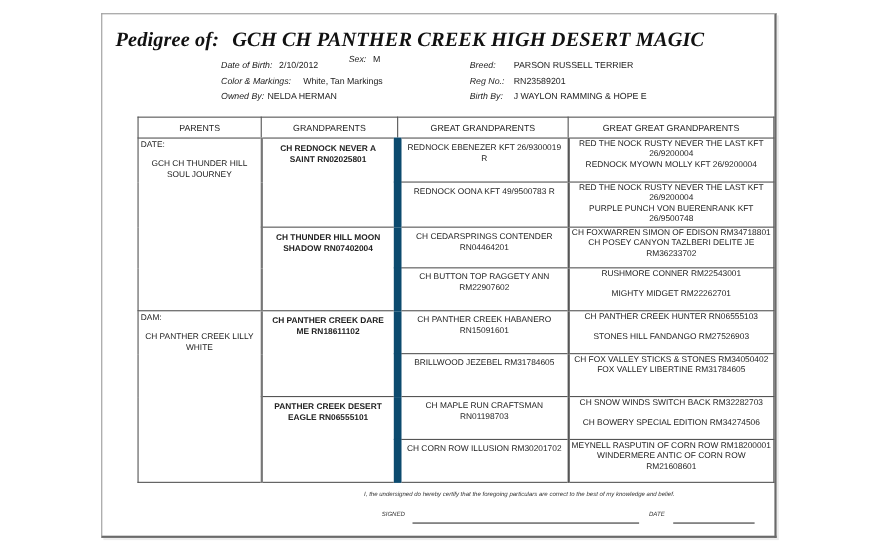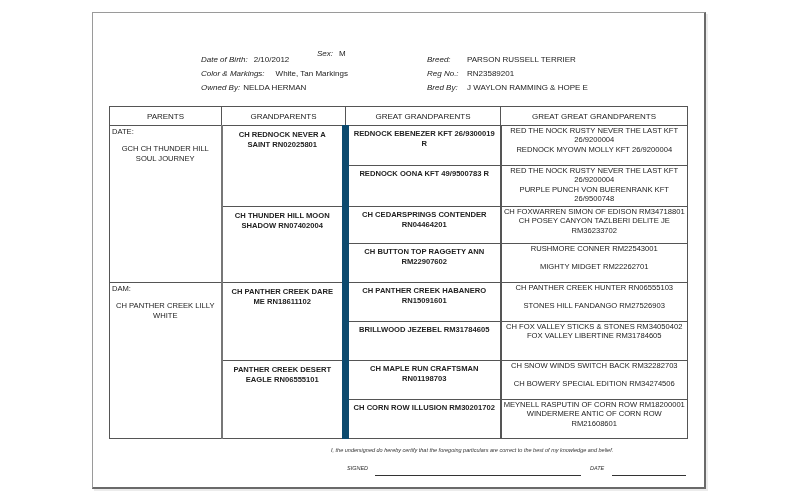--- a/index.html
+++ b/index.html
@@ -19,70 +19,73 @@
     position: absolute; left: 12px; top: 14px;
     font-family: "Liberation Serif", serif; font-weight: bold; font-style: italic;
     font-size: 18.5px; color: #111; white-space: nowrap; letter-spacing: 0.1px;
   }
   .title .dogname { margin-left: 12px; }
   .info { position: absolute; font-size: 8px; color: #222; white-space: nowrap; }
   .info .lbl { font-style: italic; }
   .info .val { margin-left: 6px; }
 
   .ped {
-    position: absolute; left: 16px; top: 93px; width: 578px;
+    position: absolute; left: 32px; top: 93px; width: 578px;
     border-collapse: collapse; table-layout: fixed;
     font-size: 7.6px; color: #222;
   }
   .ped td, .ped th { border: 1px solid #555; padding: 0; vertical-align: top; }
   .ped th { font-weight: normal; font-size: 8px; height: 18px; vertical-align: middle; text-align: center; }
   .ped .par { border-right: 2px solid #777; }
   .ped .gp { border-right: 7px solid #0c4a6e; text-align: center; font-weight: bold; }
   .ped .ggp { border-right: 2px solid #555; text-align: center; }
   .ped .gggp { text-align: center; }
   .par .role { display: block; padding: 1px 2px 0 2px; }
   .par .name { display: block; text-align: center; margin-top: 8px; line-height: 10px; padding: 0 6px; }
   .gp .txt { display: block; padding: 4px 8px 0 8px; line-height: 10px; }
-  .ggp .txt { display: block; padding: 3px 4px 0 4px; line-height: 10px; font-weight: bold; }
+  .ggp .txt { display: block; padding: 3px 4px 0 4px; line-height: 10px; }
   .gggp .line { display: block; padding: 0 2px; line-height: 9.3px; }
   .gggp .gap { display: block; height: 9px; }
   .r1 { height: 40px; } .r2 { height: 41px; } .r3 { height: 37px; } .r4 { height: 39px; }
   .r5 { height: 39px; } .r6 { height: 39px; } .r7 { height: 39px; } .r8 { height: 39px; }
 
   .cert {
     position: absolute; left: 238px; top: 434px; font-size: 5.5px; font-style: italic; color: #333; white-space: nowrap;
   }
   .sig { position: absolute; top: 452px; font-size: 5.5px; font-style: italic; color: #333; }
   .sigline { position: absolute; top: 462px; height: 0; border-top: 1px solid #333; }
 </style>
 </head>
 <body>
 
 <div class="doc">
+  <div class="title">
+    <span>Pedigree of:</span><span class="dogname">GCH CH PANTHER CREEK HIGH DESERT MAGIC</span>
+  </div>
 
   <div class="info" style="left:108px; top:42px;">
     <span class="lbl">Date of Birth:</span><span class="val">2/10/2012</span>
   </div>
   <div class="info" style="left:224px; top:36px;">
     <span class="lbl">Sex:</span><span class="val">M</span>
   </div>
   <div class="info" style="left:108px; top:56px;">
     <span class="lbl">Color &amp; Markings:</span><span class="val" style="margin-left:11px">White, Tan Markings</span>
   </div>
   <div class="info" style="left:108px; top:70px;">
     <span class="lbl">Owned By:</span><span class="val" style="margin-left:3px">NELDA HERMAN</span>
   </div>
   <div class="info" style="left:334px; top:42px;">
     <span class="lbl" style="display:inline-block;width:34px">Breed:</span><span class="val" style="margin-left:6px">PARSON RUSSELL TERRIER</span>
   </div>
   <div class="info" style="left:334px; top:56px;">
     <span class="lbl" style="display:inline-block;width:34px">Reg No.:</span><span class="val" style="margin-left:6px">RN23589201</span>
   </div>
   <div class="info" style="left:334px; top:70px;">
-    <span class="lbl" style="display:inline-block;width:34px">Bred By:</span><span class="val" style="margin-left:6px">J WAYLON RAMMING &amp; HOPE E</span>
+    <span class="lbl" style="display:inline-block;width:34px">Birth By:</span><span class="val" style="margin-left:6px">J WAYLON RAMMING &amp; HOPE E</span>
   </div>
 
   <table class="ped">
     <colgroup>
       <col style="width:112px">
         <col style="width:124px">
         <col style="width:155px">
         <col style="width:187px">
     </colgroup>
     <tbody>

